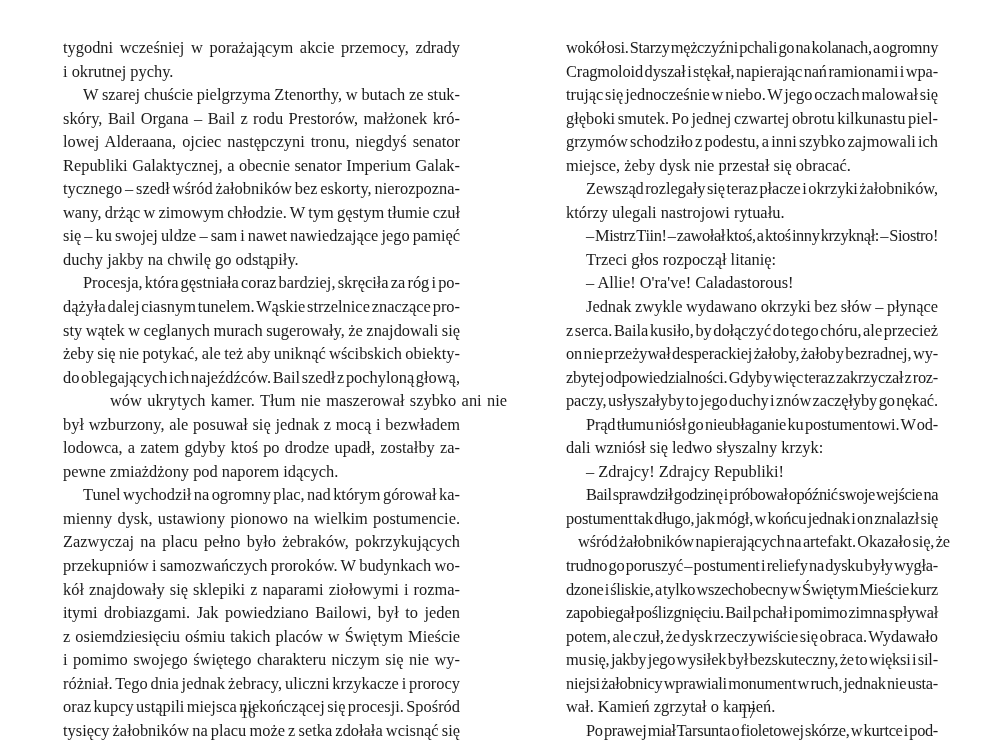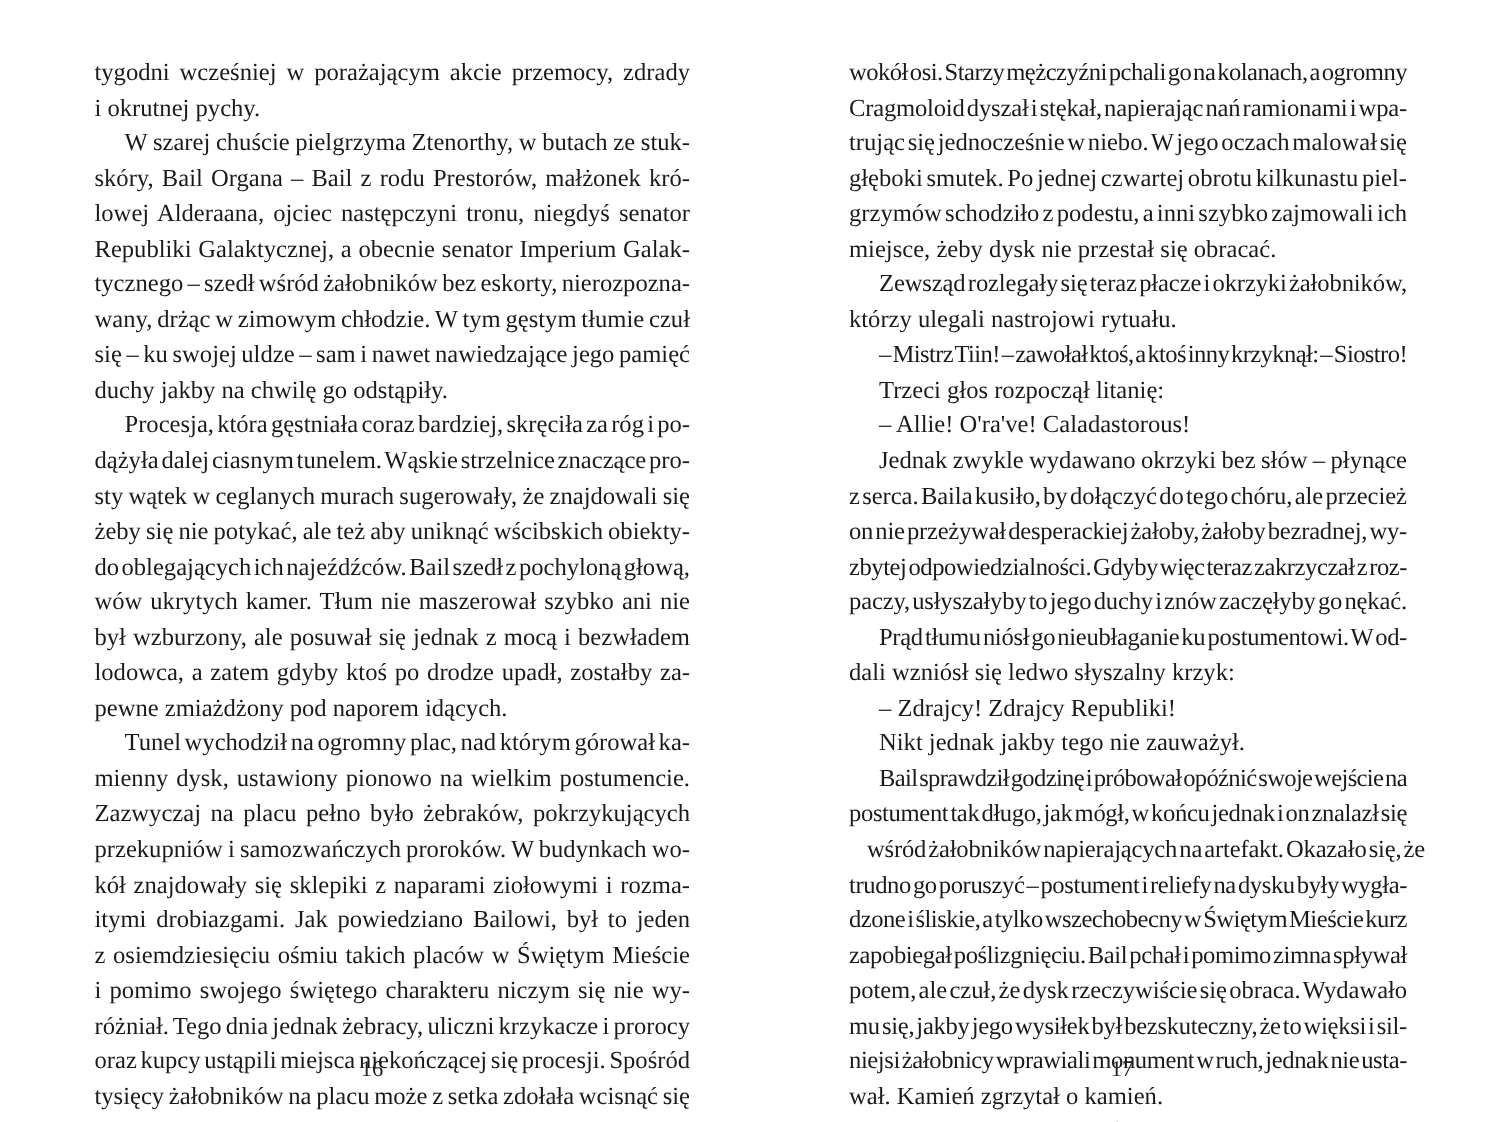--- a/index.html
+++ b/index.html
@@ -49,21 +49,21 @@
     <span class="line" style="white-space: nowrap;"><span style="display: inline-block; word-spacing: 0.401042px;">Republiki Galaktycznej, a obecnie senator Imperium Galak-</span></span>
     <span class="line" style="white-space: nowrap;"><span style="display: inline-block; word-spacing: -1.26116px;">tycznego – szedł wśród żałobników bez eskorty, nierozpozna-</span></span>
     <span class="line" style="white-space: nowrap;"><span style="display: inline-block; word-spacing: -0.868056px;">wany, drżąc w zimowym chłodzie. W tym gęstym tłumie czuł</span></span>
     <span class="line" style="white-space: nowrap;"><span style="display: inline-block; word-spacing: -1.02273px;">się – ku swojej uldze – sam i nawet nawiedzające jego pamięć</span></span>
     <span class="line last" style="white-space: nowrap;"><span style="display: inline-block;">duchy jakby na chwilę go odstąpiły.</span></span>
     <span class="line indent" style="white-space: nowrap;"><span style="display: inline-block; word-spacing: -1.95139px;">Procesja, która gęstniała coraz bardziej, skręciła za róg i po-</span></span>
     <span class="line" style="white-space: nowrap;"><span style="display: inline-block; word-spacing: -2.27232px;">dążyła dalej ciasnym tunelem. Wąskie strzelnice znaczące pro-</span></span>
     <span class="line" style="white-space: nowrap;"><span style="display: inline-block; word-spacing: -0.591797px;">sty wątek w ceglanych murach sugerowały, że znajdowali się</span></span>
     <span class="line" style="white-space: nowrap;"><span style="display: inline-block; word-spacing: -0.696181px;">żeby się nie potykać, ale też aby uniknąć wścibskich obiekty-</span></span>
     <span class="line" style="white-space: nowrap;"><span style="display: inline-block; word-spacing: -2.46875px;">do oblegających ich najeźdźców. Bail szedł z pochyloną głową,</span></span>
-    <span class="line" style="white-space: nowrap;"><span style="display: inline-block; word-spacing: 1.24219px;">wów ukrytych kamer. Tłum nie maszerował szybko ani nie</span></span>
+    <span class="line" style="white-space: nowrap; margin-left: 47px;"><span style="display: inline-block; word-spacing: 1.24219px;">wów ukrytych kamer. Tłum nie maszerował szybko ani nie</span></span>
     <span class="line" style="white-space: nowrap;"><span style="display: inline-block; word-spacing: 0.637153px;">był wzburzony, ale posuwał się jednak z mocą i bezwładem</span></span>
     <span class="line" style="white-space: nowrap;"><span style="display: inline-block; word-spacing: 1.07292px;">lodowca, a zatem gdyby ktoś po drodze upadł, zostałby za-</span></span>
     <span class="line last" style="white-space: nowrap;"><span style="display: inline-block;">pewne zmiażdżony pod naporem idących.</span></span>
     <span class="line indent" style="white-space: nowrap;"><span style="display: inline-block; word-spacing: -1.67773px;">Tunel wychodził na ogromny plac, nad którym górował ka-</span></span>
     <span class="line" style="white-space: nowrap;"><span style="display: inline-block; word-spacing: 1.21875px;">mienny dysk, ustawiony pionowo na wielkim postumencie.</span></span>
     <span class="line" style="white-space: nowrap;"><span style="display: inline-block; word-spacing: 2.25px;">Zazwyczaj na placu pełno było żebraków, pokrzykujących</span></span>
     <span class="line" style="white-space: nowrap;"><span style="display: inline-block; word-spacing: -0.692708px;">przekupniów i samozwańczych proroków. W budynkach wo-</span></span>
     <span class="line" style="white-space: nowrap;"><span style="display: inline-block; word-spacing: 1.03516px;">kół znajdowały się sklepiki z naparami ziołowymi i rozma-</span></span>
     <span class="line" style="white-space: nowrap;"><span style="display: inline-block; word-spacing: 2.41518px;">itymi drobiazgami. Jak powiedziano Bailowi, był to jeden</span></span>
     <span class="line" style="white-space: nowrap;"><span style="display: inline-block; word-spacing: 0.984375px;">z osiemdziesięciu ośmiu takich placów w Świętym Mieście</span></span>
@@ -85,21 +85,20 @@
     <span class="line indent last" style="white-space: nowrap;"><span style="display: inline-block;">Trzeci głos rozpoczął litanię:</span></span>
     <span class="line indent last" style="white-space: nowrap;"><span style="display: inline-block;">– Allie! O'ra've! Caladastorous!</span></span>
     <span class="line indent" style="white-space: nowrap;"><span style="display: inline-block; word-spacing: -0.497768px;">Jednak zwykle wydawano okrzyki bez słów – płynące</span></span>
     <span class="line" style="white-space: nowrap;"><span style="display: inline-block; word-spacing: -2.5px; letter-spacing: -0.0342742px;">z serca. Baila kusiło, by dołączyć do tego chóru, ale przecież</span></span>
     <span class="line" style="white-space: nowrap;"><span style="display: inline-block; word-spacing: -2.5px; letter-spacing: -0.144862px; font-family: Liberation Serif, serif;">on nie przeżywał desperackiej żałoby, żałoby bezradnej, wy-</span></span>
     <span class="line" style="white-space: nowrap;"><span style="display: inline-block; word-spacing: -2.5px; letter-spacing: -0.289062px;">zbytej odpowiedzialności. Gdyby więc teraz zakrzyczał z roz-</span></span>
     <span class="line last" style="white-space: nowrap;"><span style="display: inline-block; word-spacing: -2.5px; letter-spacing: -0.107256px;">paczy, usłyszałyby to jego duchy i znów zaczęłyby go nękać.</span></span>
     <span class="line indent" style="white-space: nowrap;"><span style="display: inline-block; word-spacing: -2.5px; letter-spacing: -0.203125px;">Prąd tłumu niósł go nieubłaganie ku postumentowi. W od-</span></span>
     <span class="line last" style="white-space: nowrap;"><span style="display: inline-block;">dali wzniósł się ledwo słyszalny krzyk:</span></span>
     <span class="line indent last" style="white-space: nowrap;"><span style="display: inline-block;">– Zdrajcy! Zdrajcy Republiki!</span></span>
-    <span class="line indent last" style="white-space: nowrap;"><span style="display: inline-block;">Nikt jednak jakby tego nie zauważył.</span></span>
     <span class="line indent" style="white-space: nowrap;"><span style="display: inline-block; word-spacing: -2.5px; letter-spacing: -0.429418px;">Bail sprawdził godzinę i próbował opóźnić swoje wejście na</span></span>
     <span class="line" style="white-space: nowrap;"><span style="display: inline-block; word-spacing: -2.5px; letter-spacing: -0.230343px;">postument tak długo, jak mógł, w końcu jednak i on znalazł się</span></span>
     <span class="line" style="white-space: nowrap;"><span style="display: inline-block; word-spacing: -2.5px; letter-spacing: -0.13215px; margin-left: 12px;">wśród żałobników napierających na artefakt. Okazało się, że</span></span>
     <span class="line" style="white-space: nowrap;"><span style="display: inline-block; word-spacing: -2.5px; letter-spacing: -0.253074px;">trudno go poruszyć – postument i reliefy na dysku były wygła-</span></span>
     <span class="line" style="white-space: nowrap;"><span style="display: inline-block; word-spacing: -2.5px; letter-spacing: -0.328646px;">dzone i śliskie, a tylko wszechobecny w Świętym Mieście kurz</span></span>
     <span class="line" style="white-space: nowrap;"><span style="display: inline-block; word-spacing: -2.5px; letter-spacing: -0.24947px;">zapobiegał poślizgnięciu. Bail pchał i pomimo zimna spływał</span></span>
     <span class="line" style="white-space: nowrap;"><span style="display: inline-block; word-spacing: -2.5px; letter-spacing: -0.0377155px;">potem, ale czuł, że dysk rzeczywiście się obraca. Wydawało</span></span>
     <span class="line" style="white-space: nowrap;"><span style="display: inline-block; word-spacing: -2.5px; letter-spacing: -0.192383px;">mu się, jakby jego wysiłek był bezskuteczny, że to więksi i sil-</span></span>
     <span class="line" style="white-space: nowrap;"><span style="display: inline-block; word-spacing: -2.5px; letter-spacing: -0.271615px;">niejsi żałobnicy wprawiali monument w ruch, jednak nie usta-</span></span>
     <span class="line last" style="white-space: nowrap;"><span style="display: inline-block;">wał. Kamień zgrzytał o kamień.</span></span>

